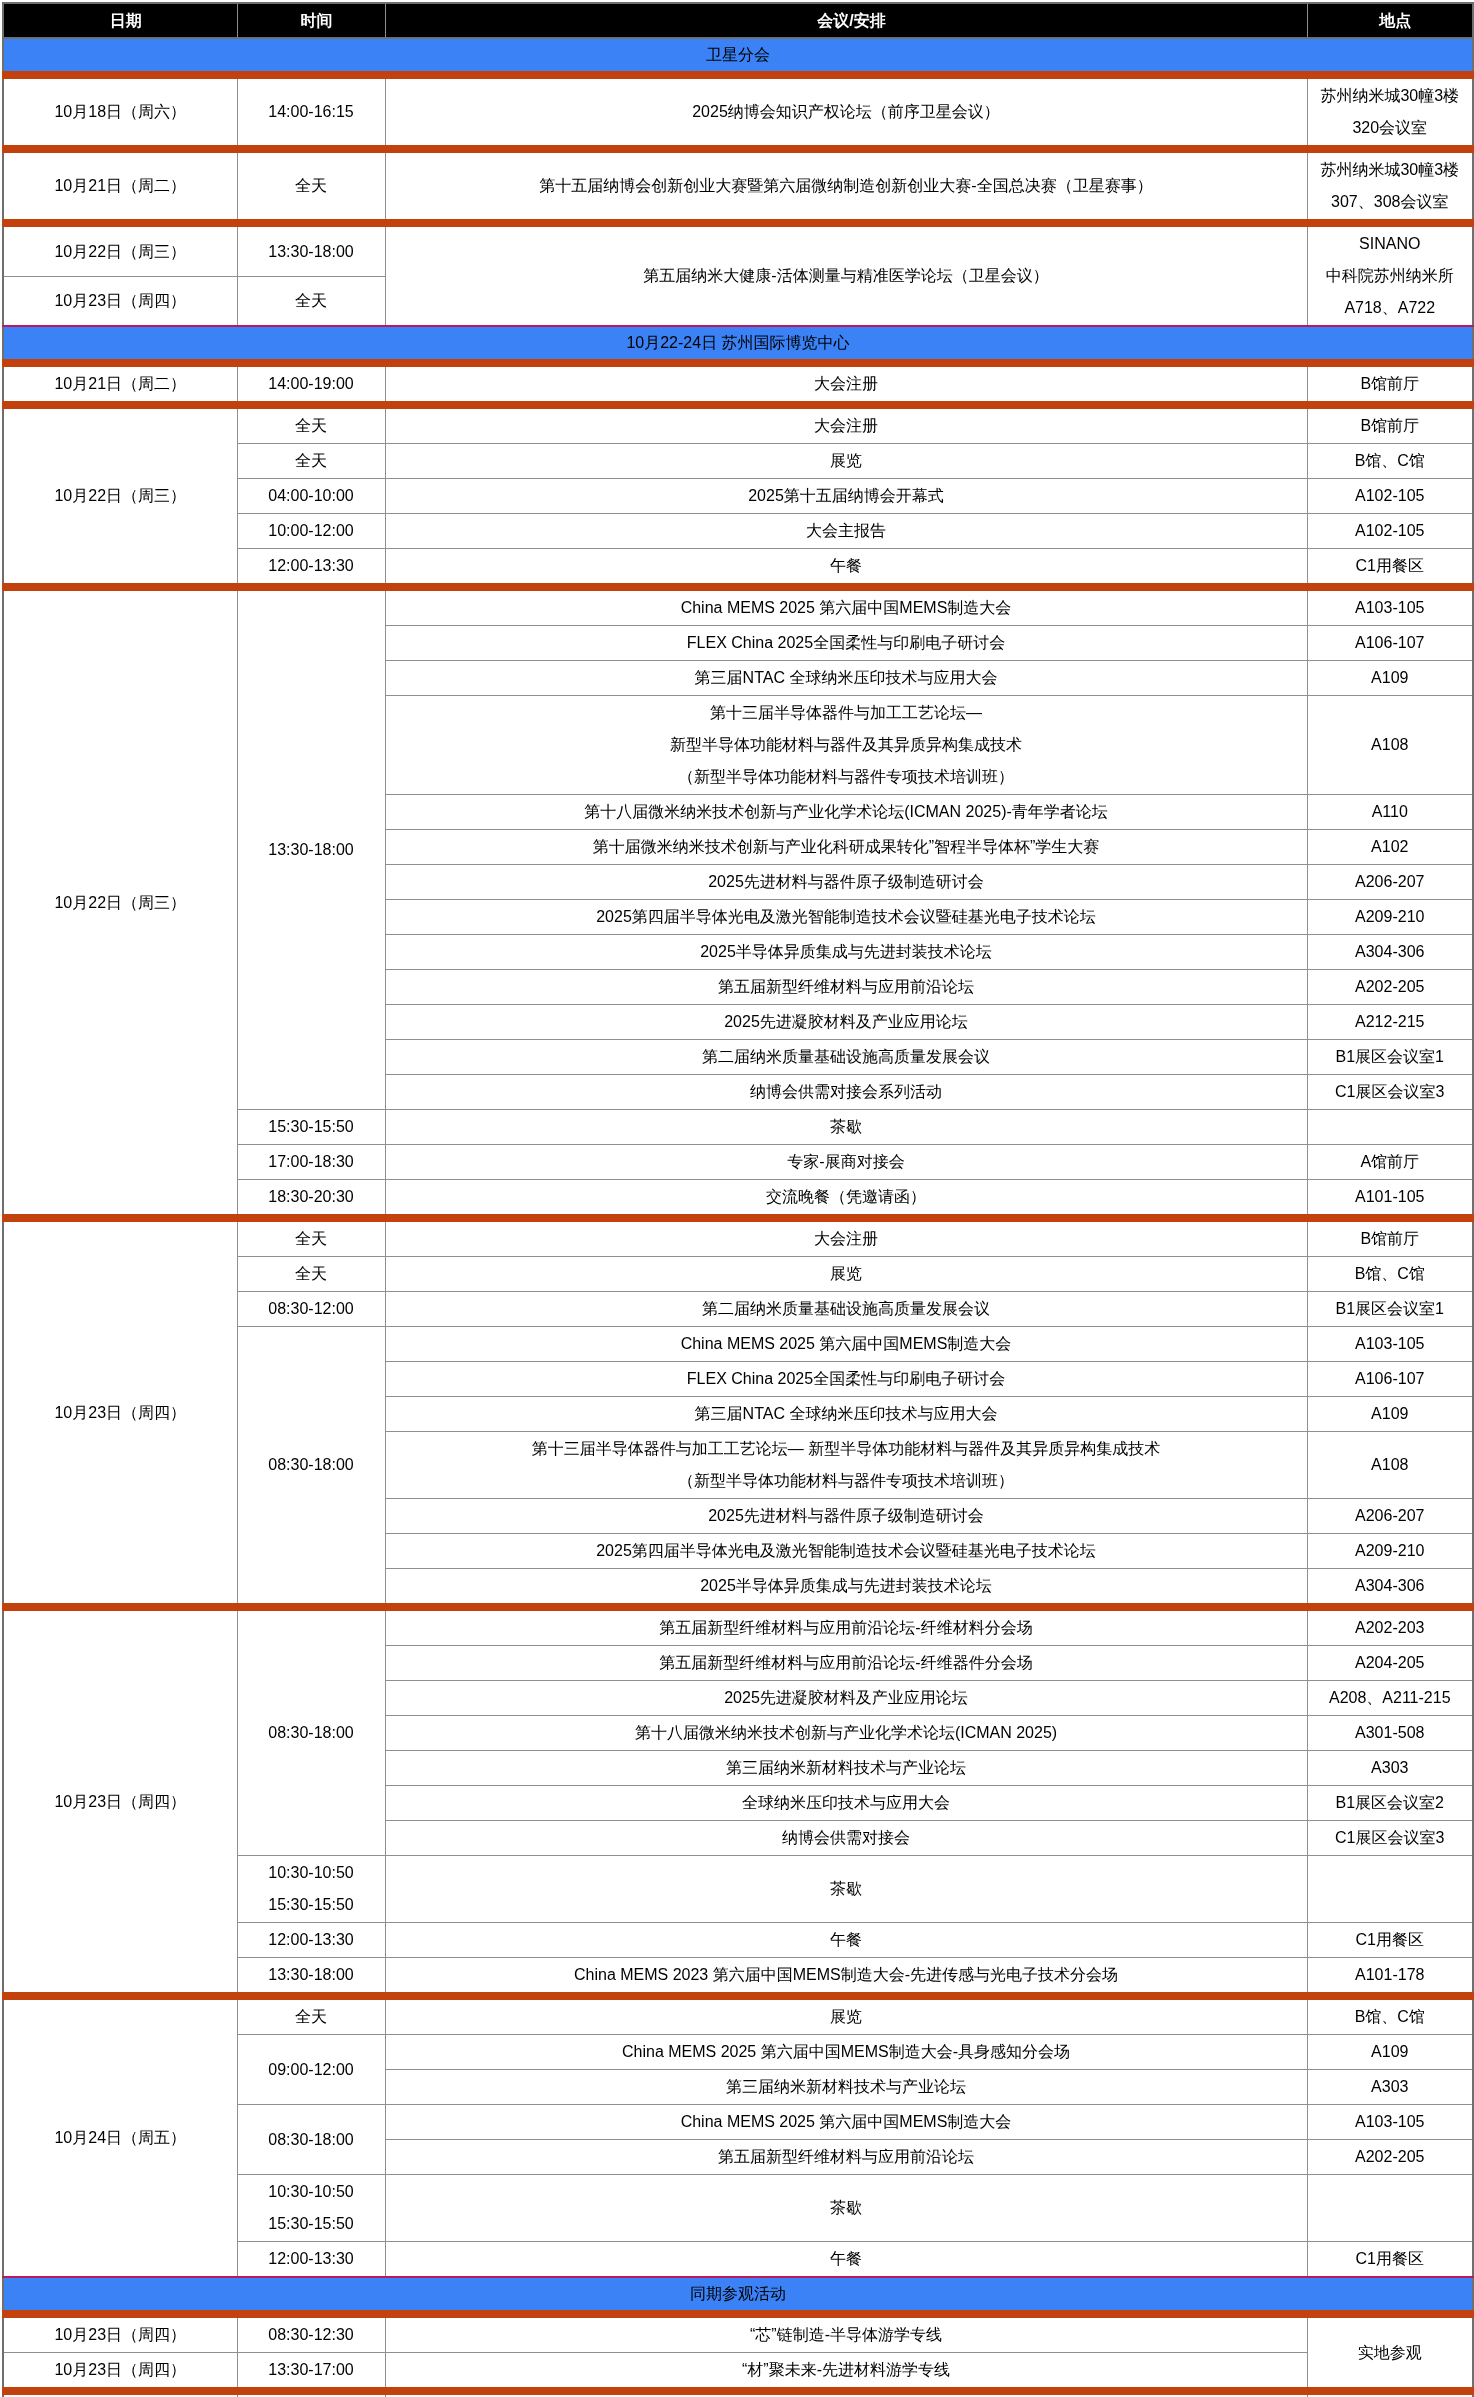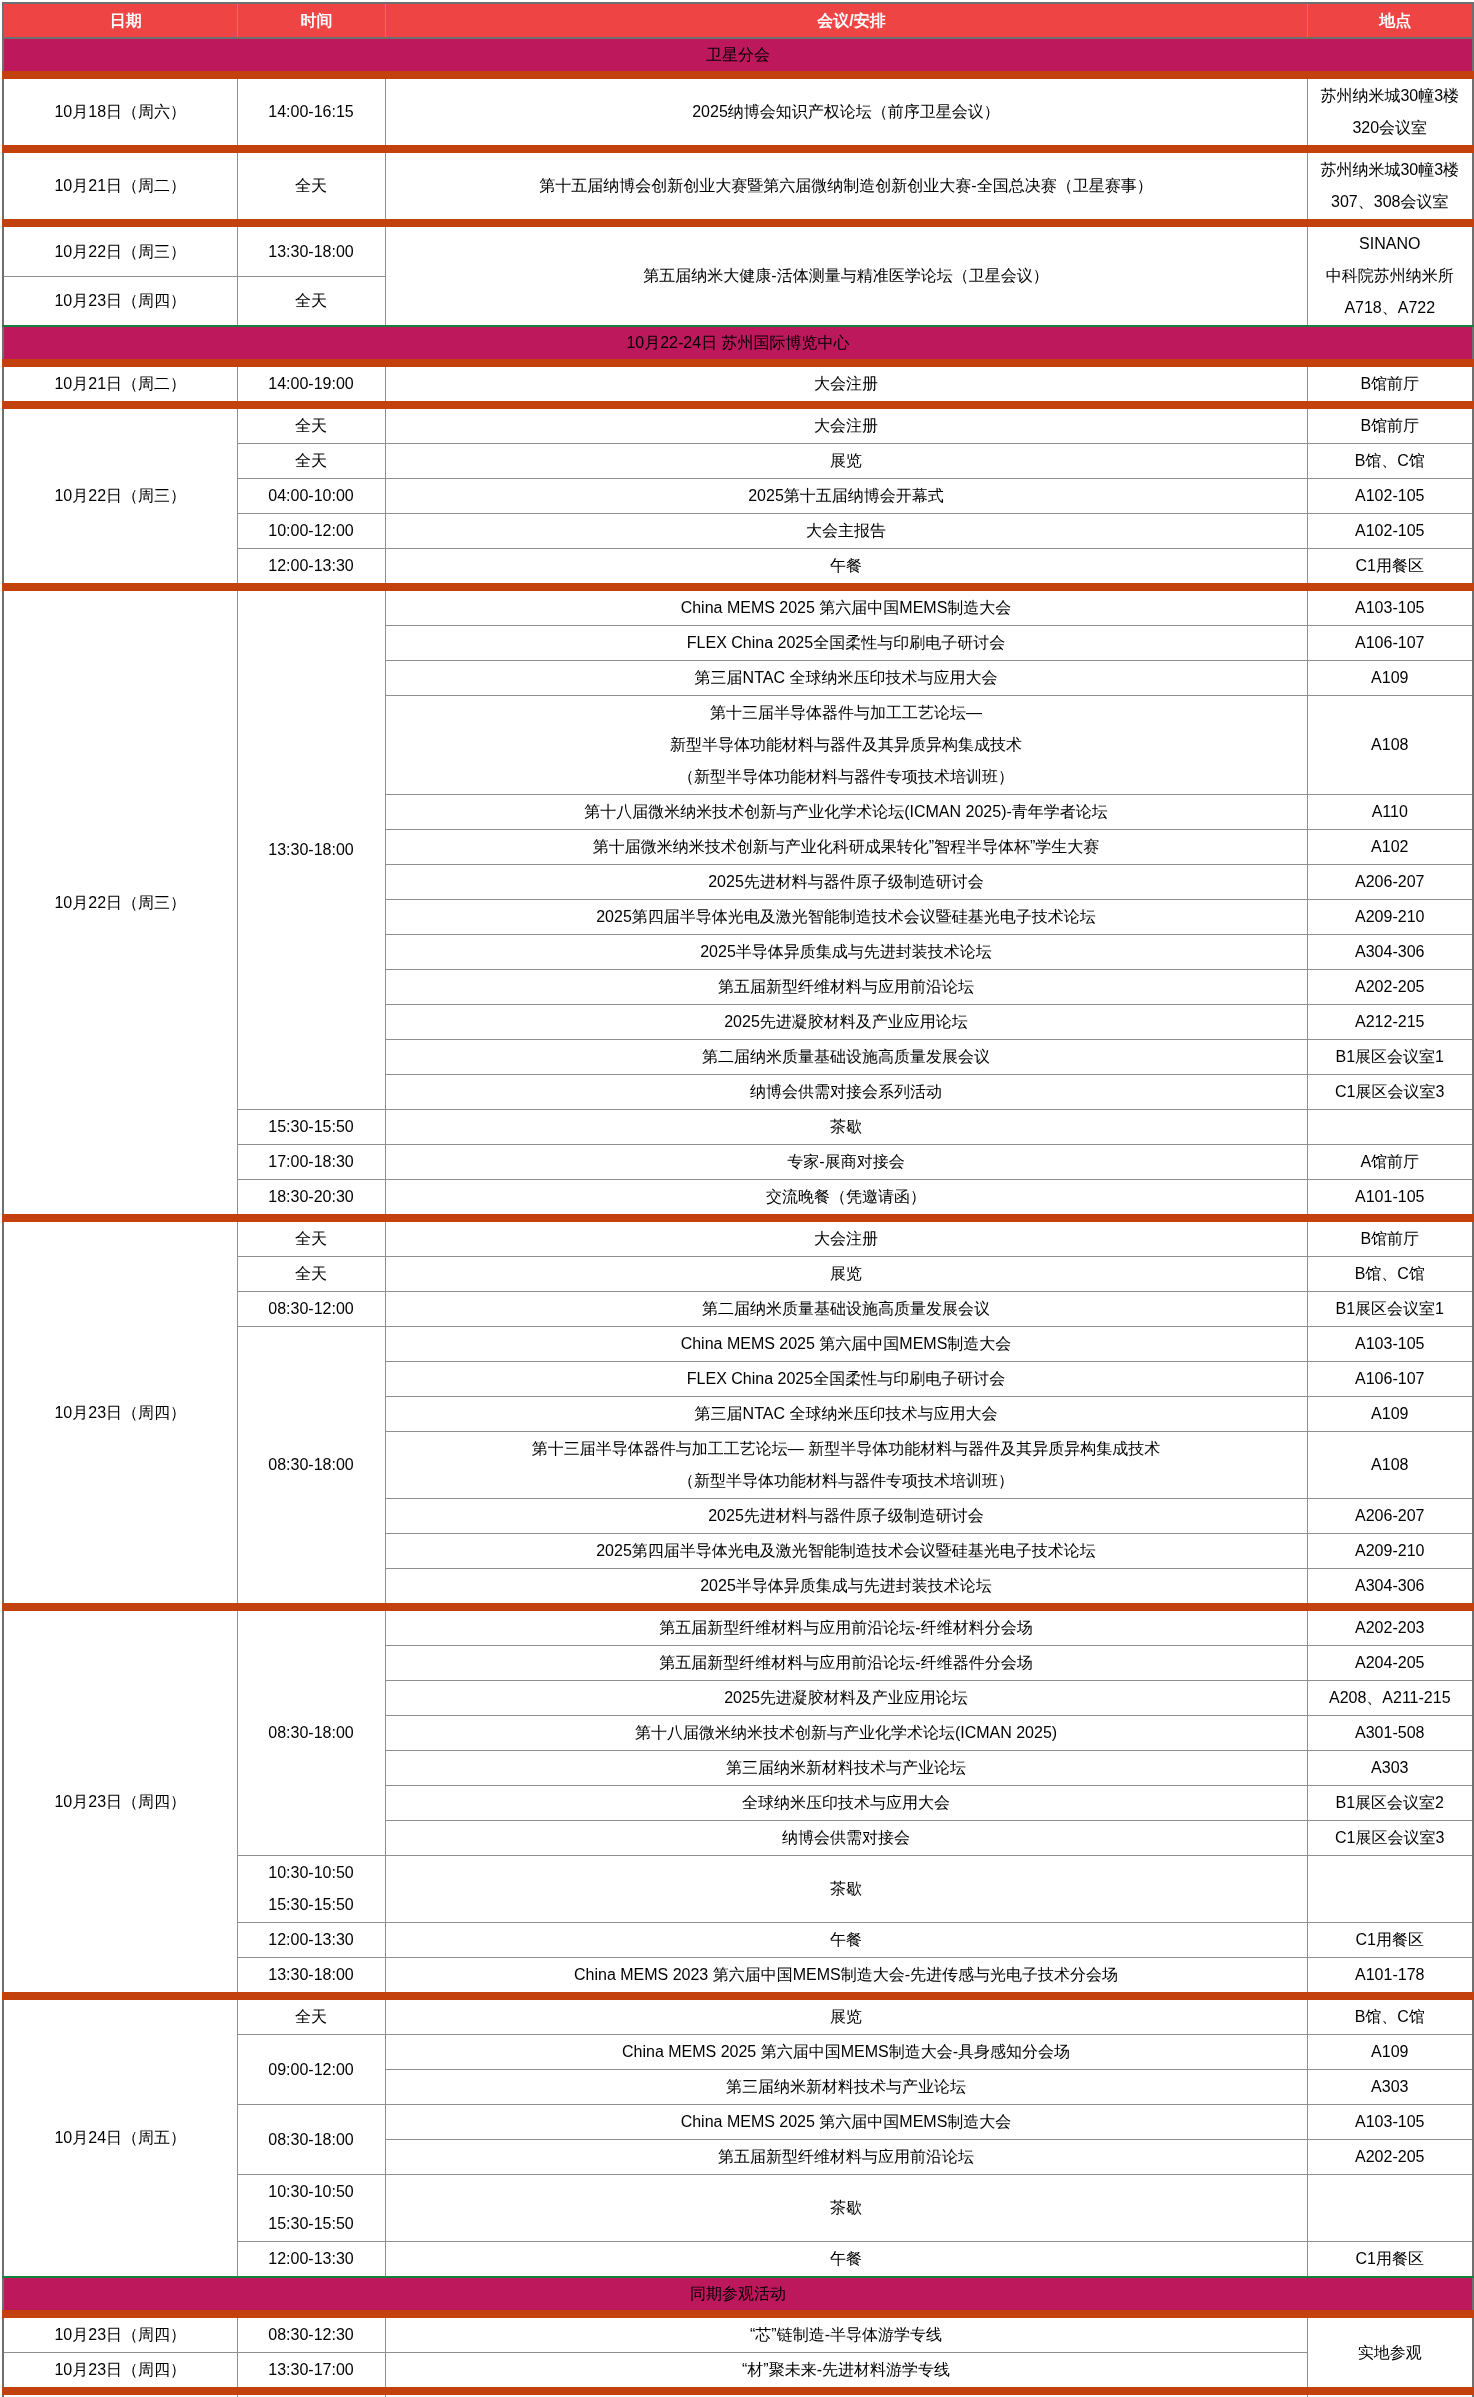--- a/index.html
+++ b/index.html
@@ -22,40 +22,40 @@
   col.c-venue { width: 166px; }
   th, td {
     box-sizing: border-box;
     text-align: center;
     vertical-align: middle;
     border: 1px solid #8f8f8f;
     font-size: 16px;
     overflow: hidden;
   }
   thead th {
-    background: #ef4444;
+    background: #000000;
     color: #ffffff;
     font-weight: bold;
     height: 31px;
     line-height: 31px;
     border: 1px solid #8f8f8f;
     border-bottom: 2px solid #6f6f6f;
     padding-left: 12px;
   }
   td.cell {
     line-height: 32px;
     padding: 1px 6px;
     white-space: pre-line;
     background: #ffffff;
   }
   td.band {
-    background: #be185d;
+    background: #3b82f6;
     height: 30px;
     line-height: 30px;
-    border-top: 2px solid #15803d;
+    border-top: 2px solid #be185d;
     border-bottom: 2px solid #6f6f6f;
     font-size: 16px;
   }
   tr.group-start > td { border-top: 8px solid #c2410c; }
 </style>
 </head>
 <body>
 
 <div class="wrap">
   <table class="schedule">

